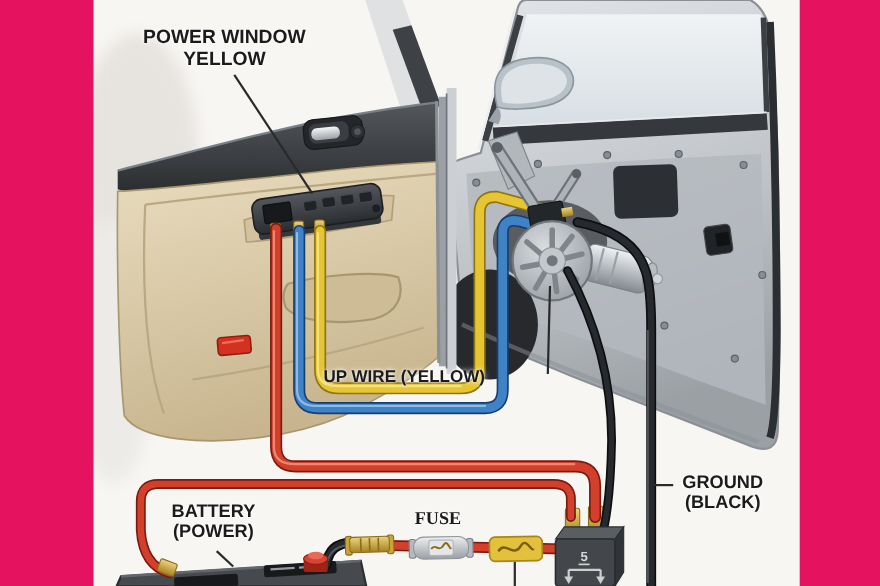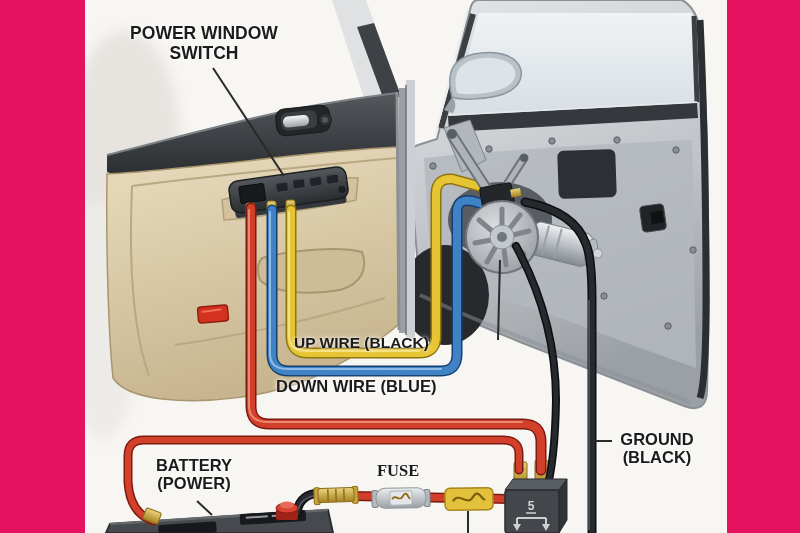--- a/index.html
+++ b/index.html
@@ -321,19 +321,18 @@
     <line x1="500" y1="260" x2="498" y2="340"></line>
     <line x1="594" y1="441" x2="612" y2="441"></line>
     <line x1="197" y1="501" x2="212" y2="515"></line>
     <line x1="468" y1="511" x2="468" y2="533"></line>
   </g>
 
   <rect x="0" y="0" width="85" height="533" fill="#e4125f"></rect>
   <rect x="727" y="0" width="73" height="533" fill="#e4125f"></rect>
 </svg>
 
-<div id="lbl-switch" class="lbl center">POWER WINDOW SWITCH</div>
-<div id="lbl-upwire" class="lbl nowrap">UP WIRE (BLACK)</div>
-<div id="lbl-downwire" class="lbl nowrap">DOWN WIRE (BLUE)</div>
+<div id="lbl-switch" class="lbl center">POWER WINDOW YELLOW</div>
+<div id="lbl-upwire" class="lbl nowrap">UP WIRE (YELLOW)</div>
 <div id="lbl-ground" class="lbl center">GROUND (BLACK)</div>
 <div id="lbl-battery" class="lbl center">BATTERY (POWER)</div>
 <div id="lbl-fuse" class="lbl nowrap">FUSE</div>
 </div>
 
 </body></html>

